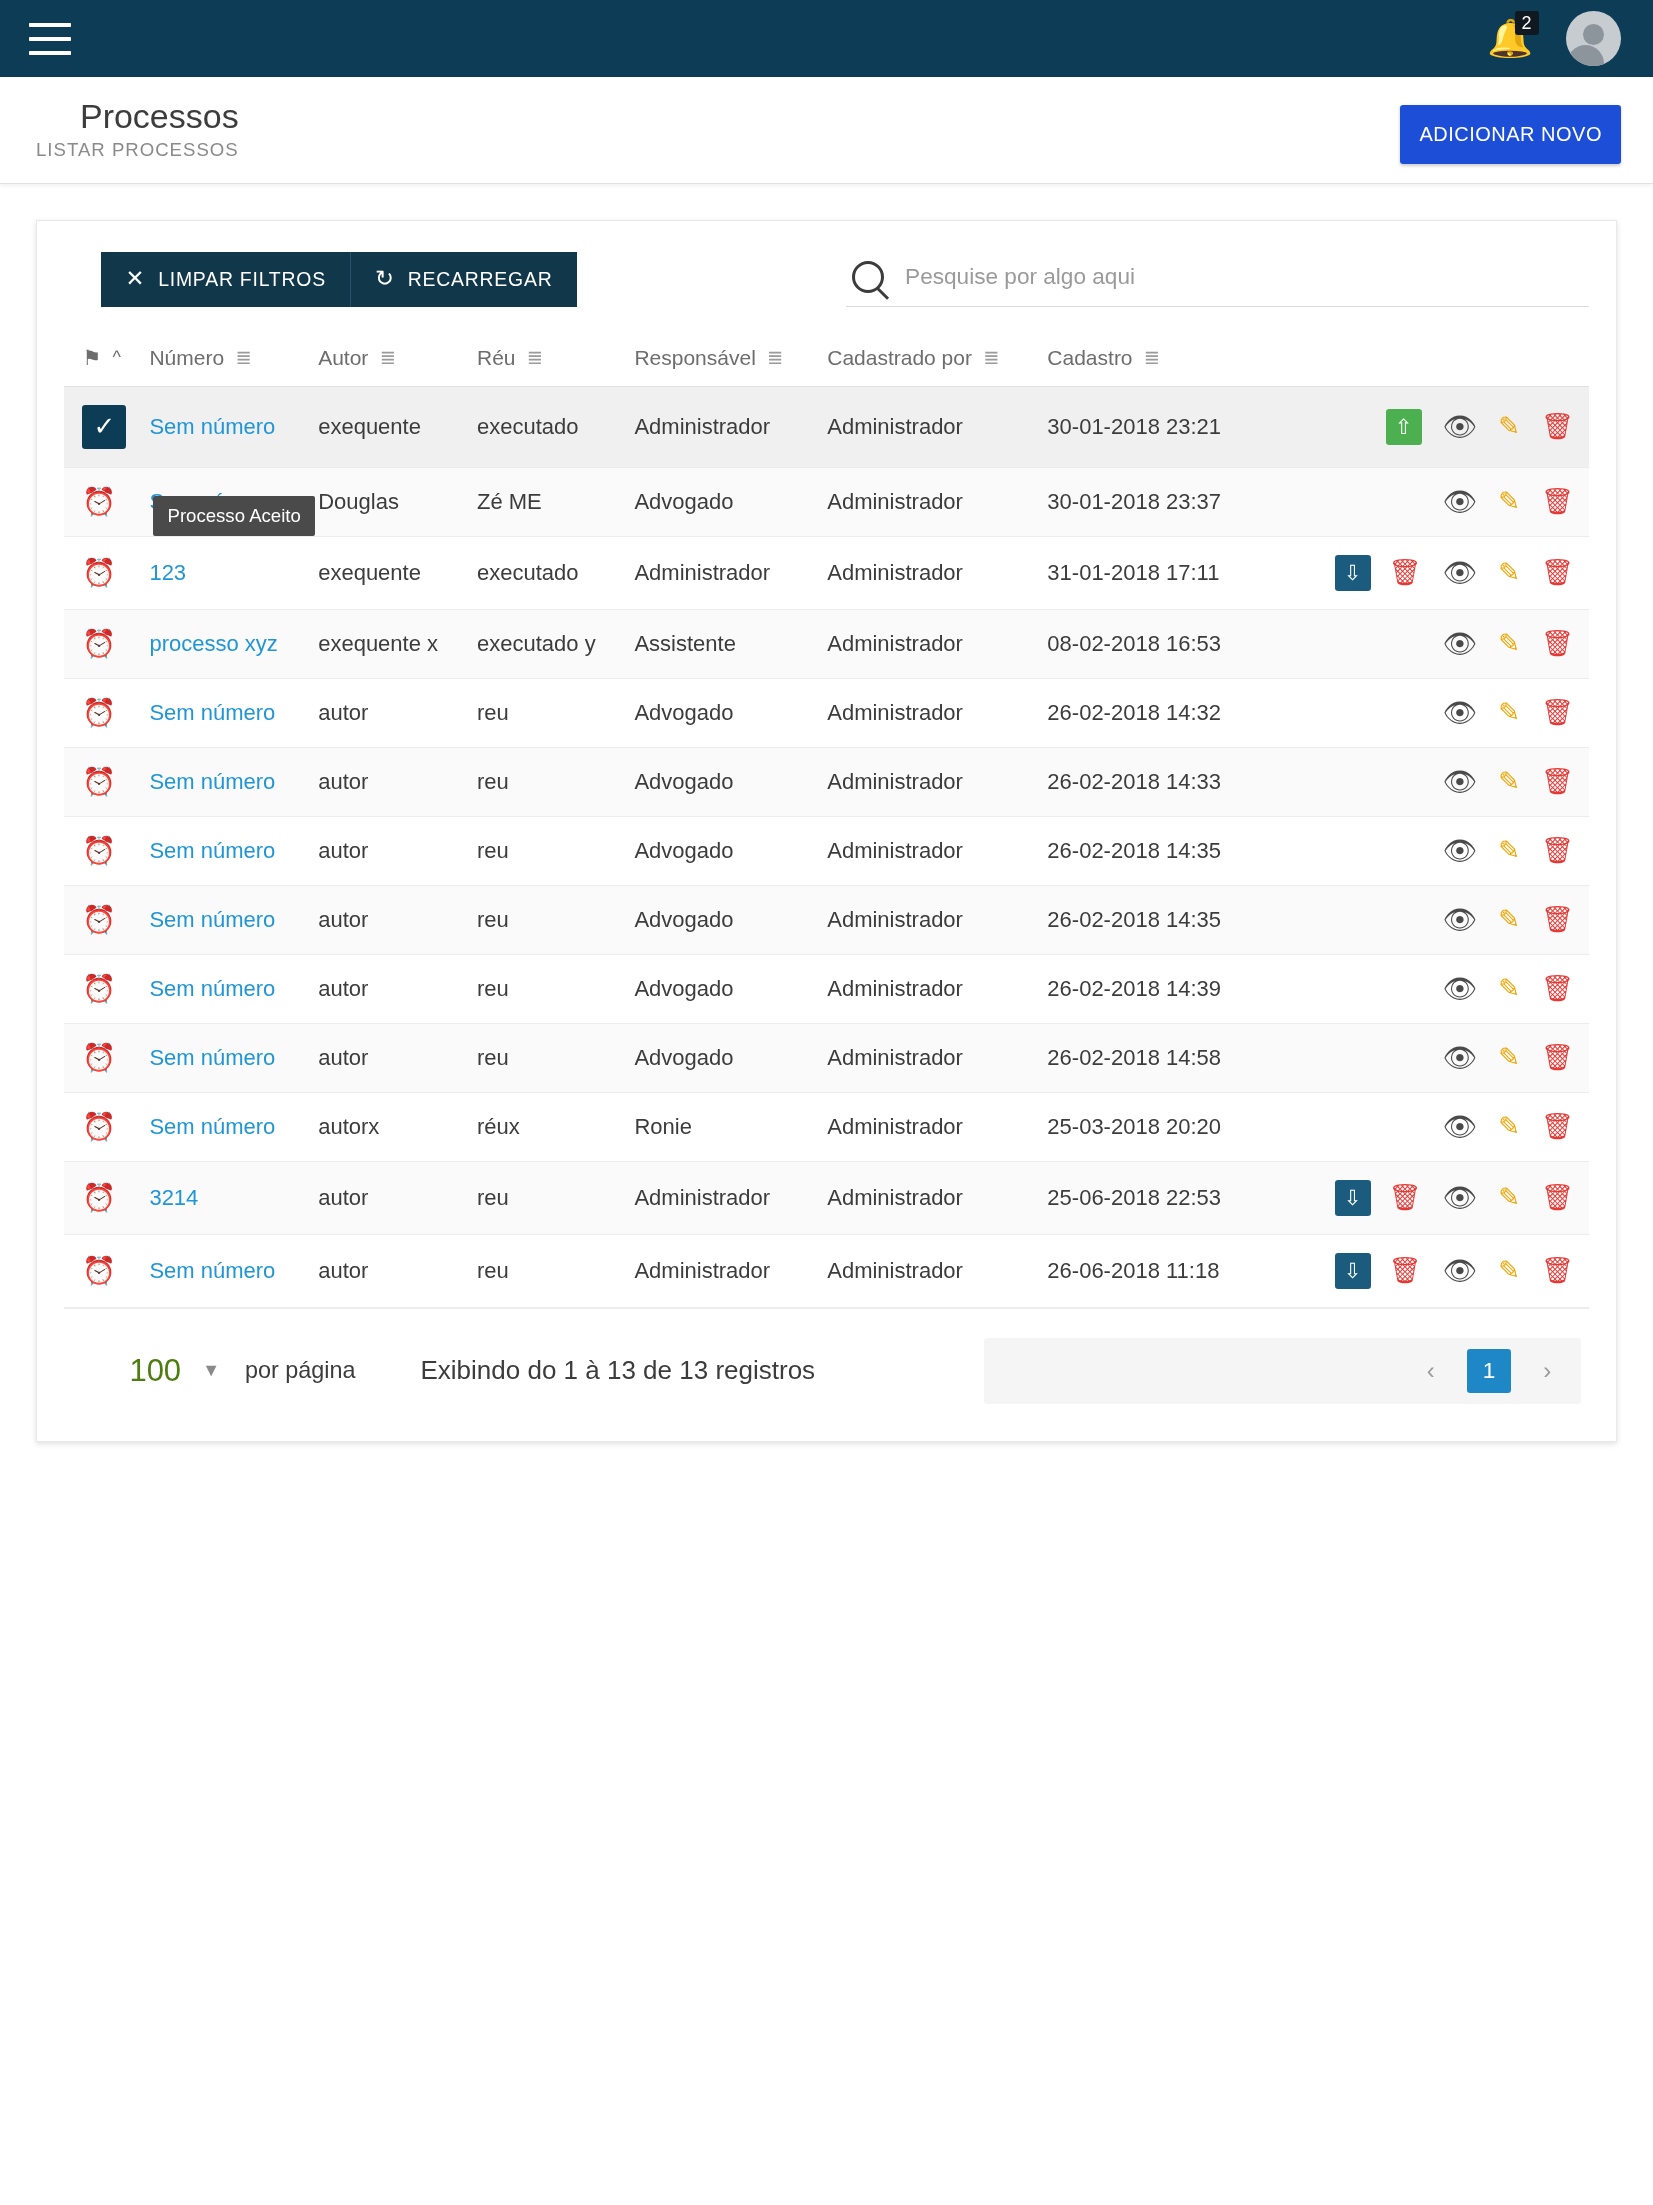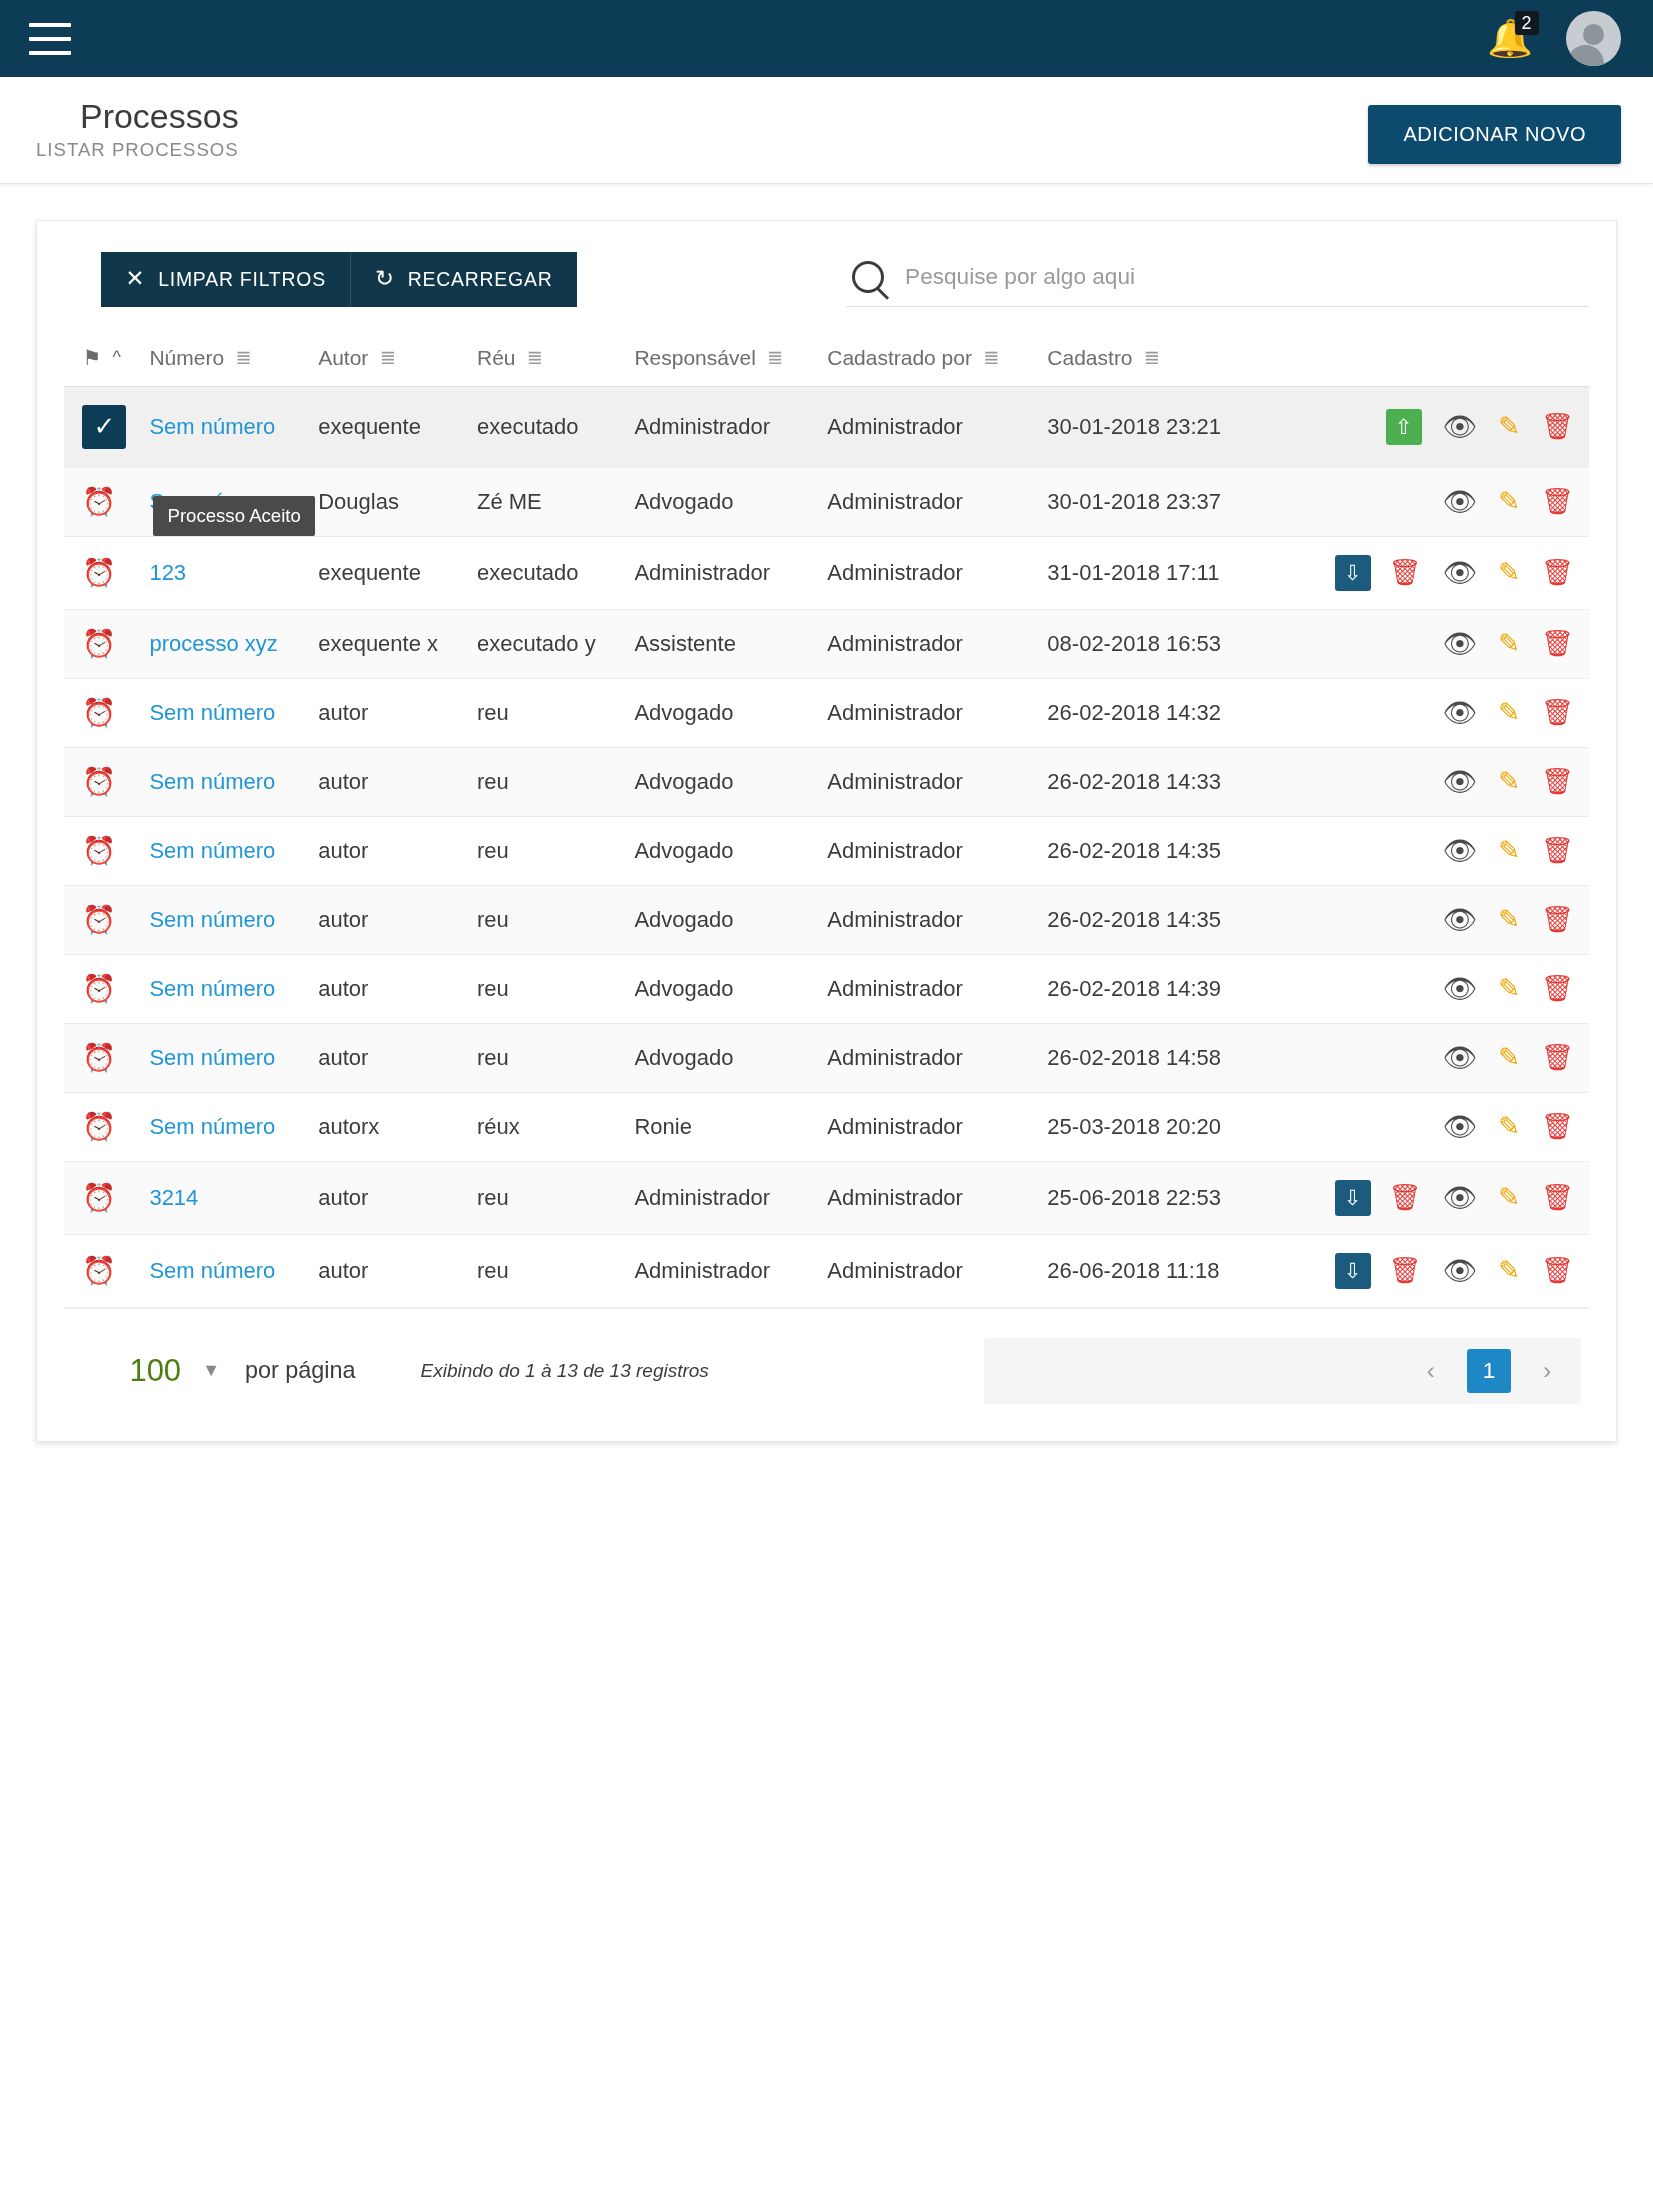--- a/index.html
+++ b/index.html
@@ -63,23 +63,23 @@
     box-shadow: 0 1.6px 4px rgba(0,0,0,0.06);
     height: 107px;
   }
   .pagehead h1 {
     font-size: 34px; font-weight: 400; color: #3c3c3c; line-height: 1.1; text-align: right;
   }
   .pagehead .sub {
     font-size: 18.6px; color: #8a8a8a; letter-spacing: 1px; margin-top: 4px;
   }
   .btn-add {
-    background: #0c4a6e; color: #fff; border: none;
+    background: #1d4ed8; color: #fff; border: none;
     font-size: 20px; letter-spacing: 0.5px;
-    padding: 18px 35px; border-radius: 3.2px; cursor: pointer;
+    padding: 18px 19px; border-radius: 3.2px; cursor: pointer;
     box-shadow: 0 1.6px 3.2px rgba(0,0,0,0.2);
     margin-top: 6.5px;
     margin-left: 40px;
   }
 
   
   .card {
     margin: 36px 36px 0 36px;
     background: #ffffff;
     border: 0.8px solid #e8e8e8;
@@ -177,21 +177,21 @@
 
   
   .cardfoot {
     display: flex; align-items: center; padding: 29px 8px 37px 8px;
     border-top: 0.8px solid #ececec; margin-top: 0;
   }
   .perpage { display: flex; align-items: center; gap: 21px; margin-left: 57px; }
   .perpage .num { font-size: 31px; color: #4d7c0f; }
   .perpage .dd { color: #8a8a8a; font-size: 18px; }
   .perpage .lbl { font-size: 23.4px; color: #3c3c3c; margin-left: 4px; }
-  .showing { font-size: 19px; color: #3c3c3c; margin-left: 65px; font-style: italic; }
+  .showing { font-size: 26px; color: #3c3c3c; margin-left: 65px; }
   .pager {
     margin-left: auto; display: flex; align-items: center;
     background: #f5f5f5; border-radius: 3.2px; padding: 11.3px 18px; width: 597px;
     justify-content: flex-end; gap: 21px;
   }
   .pager .arr { color: #9a9a9a; font-size: 24px; padding: 0 11.3px; cursor: pointer; }
   .pager .pg {
     background: #1e88c7; color: #fff; font-size: 22.6px;
     width: 44px; height: 44px; border-radius: 3.2px;
     display: flex; align-items: center; justify-content: center; cursor: pointer;

